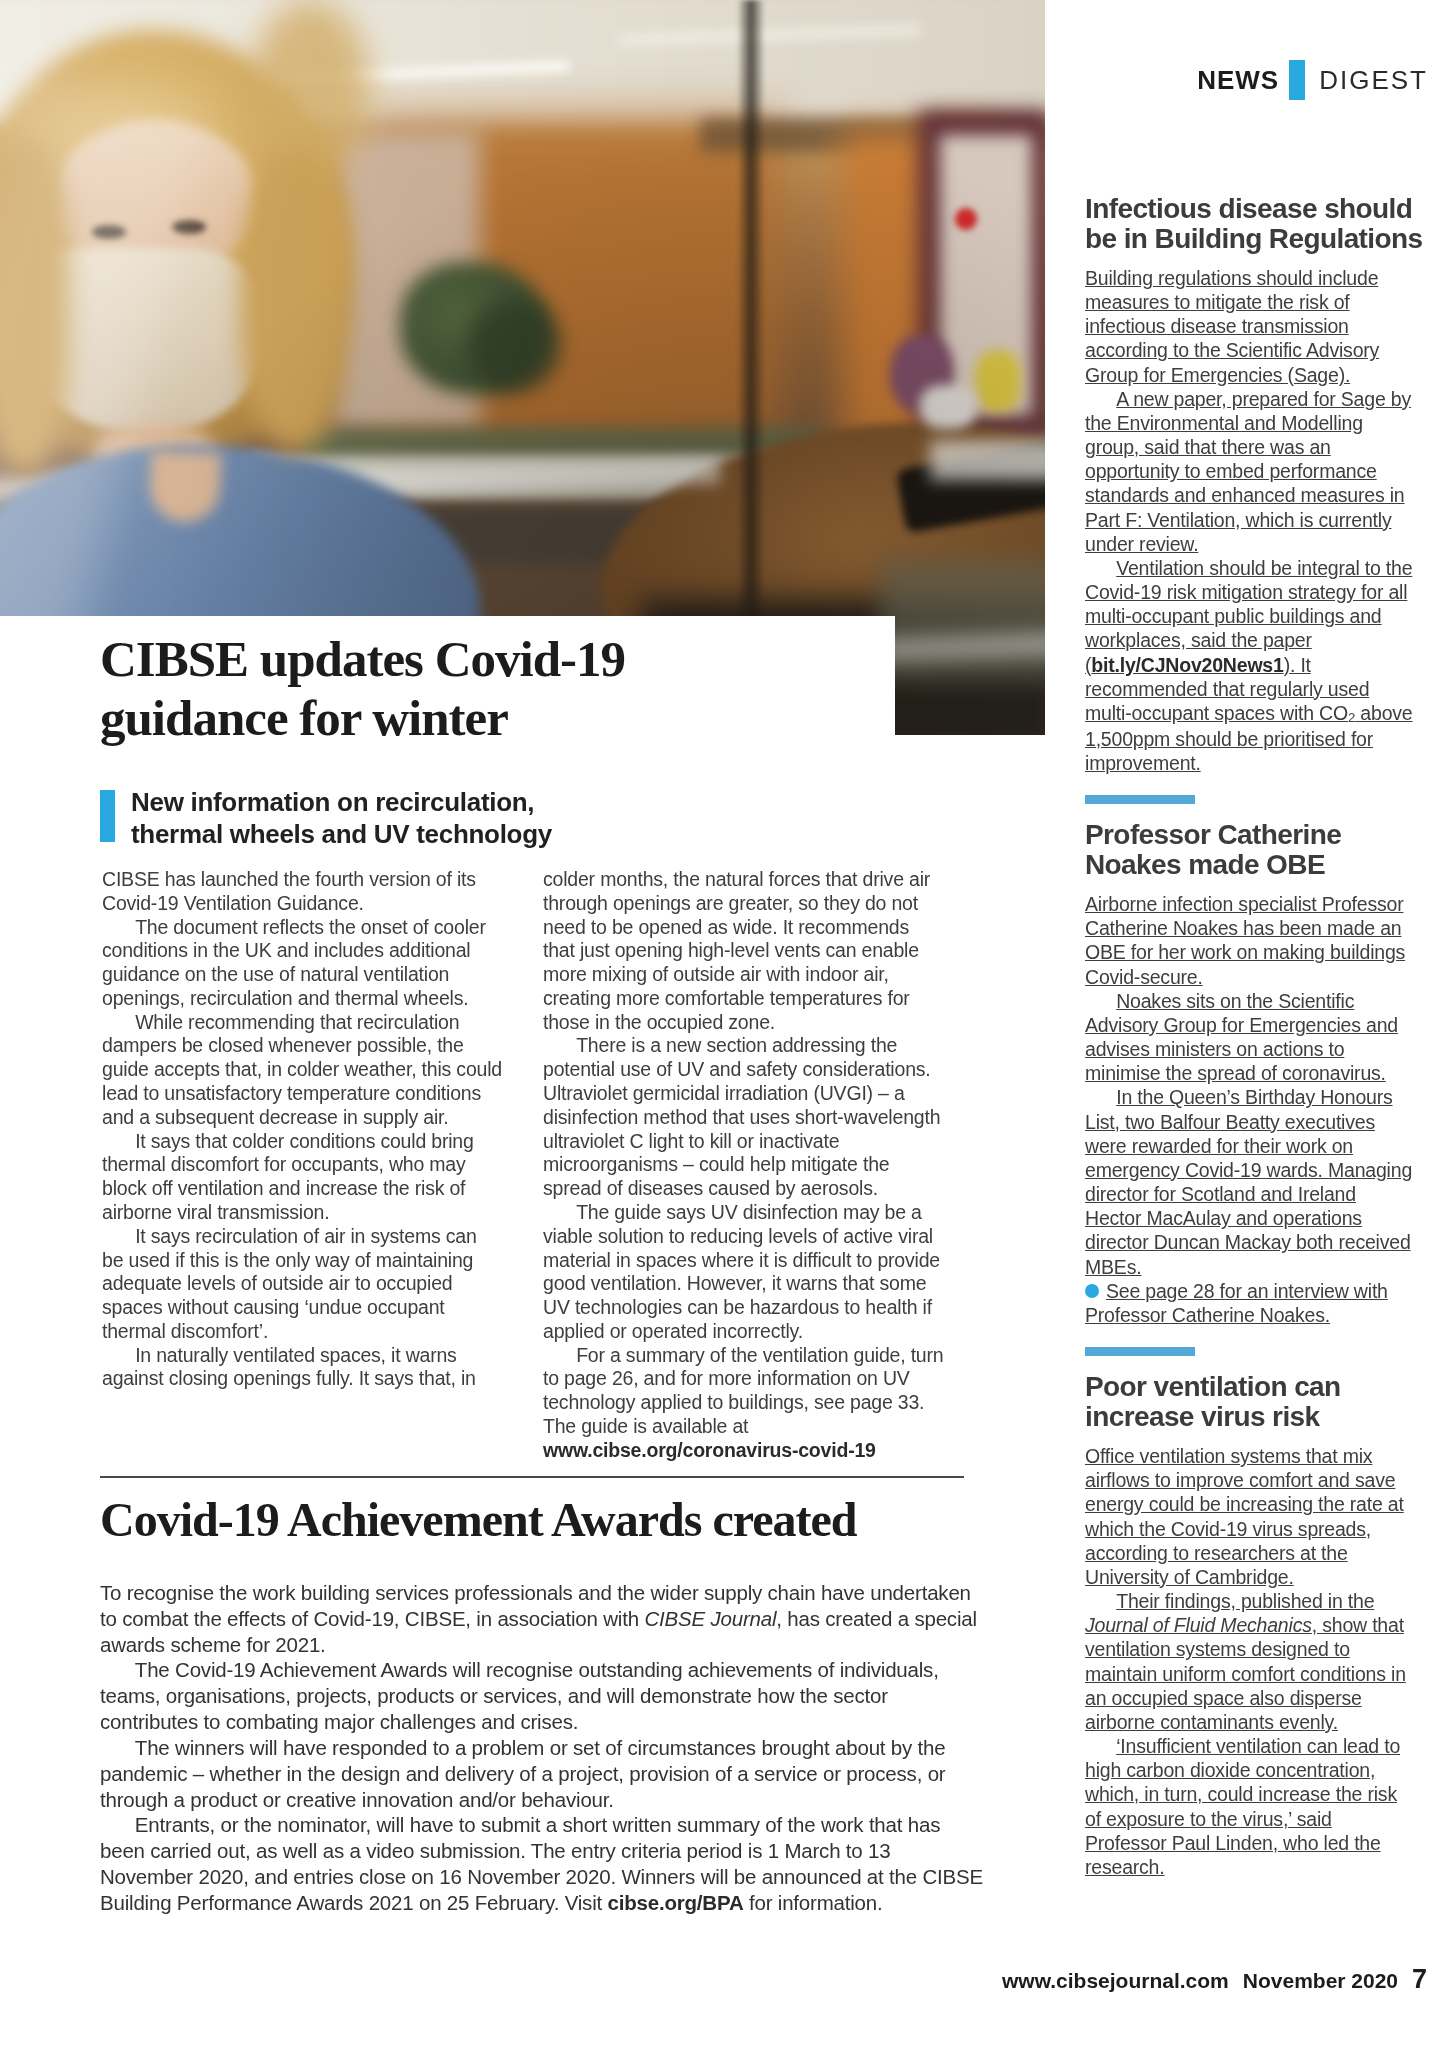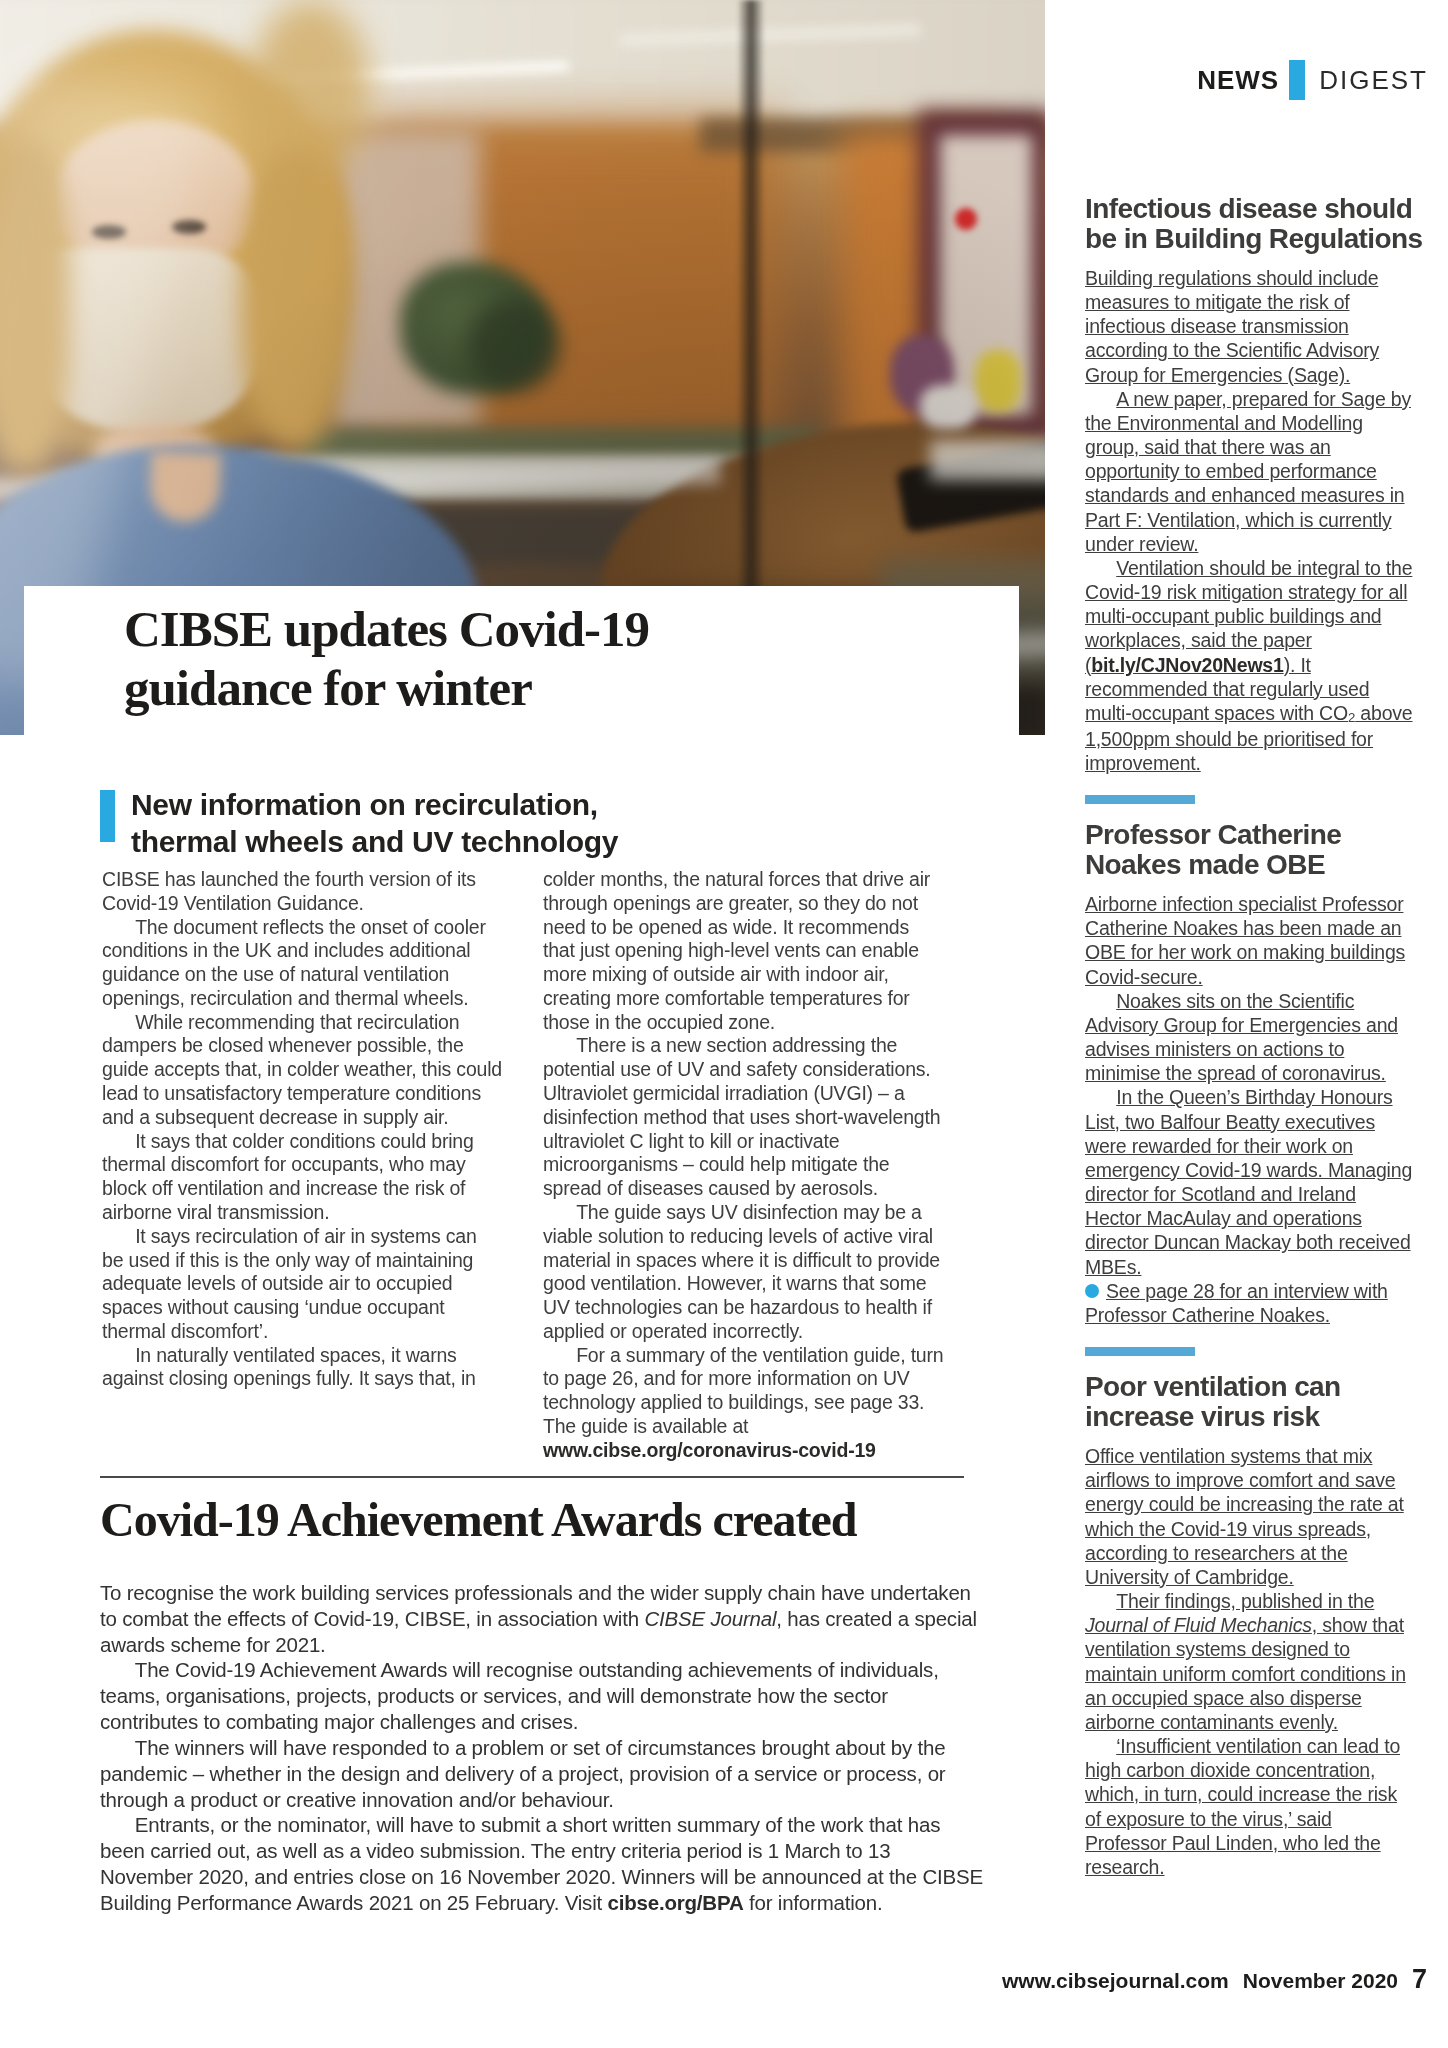--- a/index.html
+++ b/index.html
@@ -45,35 +45,35 @@
   .ph-mask{left:25px;top:248px;width:235px;height:185px;background:linear-gradient(160deg,#eadfca,#d9cab2 60%,#c9b89e);border-radius:18% 30% 45% 50%;filter:blur(5px);}
   .ph-neck{left:95px;top:425px;width:120px;height:60px;background:#d9b493;filter:blur(8px);border-radius:40%;}
   .ph-sweater{left:-40px;top:445px;width:520px;height:300px;background:linear-gradient(135deg,#7d95b5,#5e7ba2 50%,#50688c);border-radius:45% 55% 0 0;filter:blur(6px);}
   .ph-vneck{left:150px;top:452px;width:70px;height:70px;background:#d4af8e;filter:blur(7px);border-radius:0 0 60% 60%;transform:rotate(2deg);}
   .ph-hairL{left:-20px;top:140px;width:90px;height:330px;background:#c69a4d;filter:blur(12px);border-radius:40%;}
   .ph-hairR{left:240px;top:150px;width:110px;height:300px;background:#c79c50;filter:blur(12px);border-radius:45%;}
   .ph-glare{left:-60px;top:80px;width:200px;height:600px;background:rgba(255,255,255,.22);filter:blur(24px);transform:rotate(14deg);}
   .ph-vig{inset:0;background:radial-gradient(ellipse at 70% 80%,rgba(30,20,10,.25),rgba(0,0,0,0) 55%),linear-gradient(100deg,rgba(255,255,255,.12),rgba(255,255,255,0) 45%);}
 
   
-  .headline-box{position:absolute;left:0;top:586px;width:995px;height:149px;background:#fff;z-index:2;margin-left:24px;}
+  .headline-box{position:absolute;left:0;top:616px;width:895px;height:149px;background:#fff;z-index:2;}
   .headline-box h1{margin:0;padding:14px 0 0 100px;font-family:"Liberation Serif","DejaVu Serif",serif;
     font-size:51px;line-height:1.16;font-weight:700;color:var(--ink);letter-spacing:-1px;}
   .hl{display:block;}
 
   
   .kicker{position:absolute;top:60px;right:20px;display:flex;align-items:center;z-index:3;}
   .k-news{font-size:26px;font-weight:700;letter-spacing:1px;color:#1f1d1c;}
   .k-bar{width:16px;height:40px;background:var(--accent);margin:0 14px 0 10px;}
   .k-digest{font-size:26px;font-weight:400;letter-spacing:2px;color:#2b2a29;}
 
   
   .standfirst{position:absolute;left:100px;top:786px;display:flex;z-index:3;}
   .sf-bar{width:15px;height:52px;background:var(--accent);margin:4px 16px 0 0;flex:none;}
-  .sf-text{font-size:30px;font-weight:700;color:#232120;line-height:1.24;letter-spacing:-0.3px;}
+  .sf-text{font-size:26px;font-weight:700;color:#232120;line-height:1.24;letter-spacing:-0.3px;}
   .sf-line{display:block;}
 
   
   .columns{position:absolute;left:102px;top:868px;width:846px;display:flex;gap:40px;z-index:3;}
   .col{width:401px;font-size:19.5px;line-height:1.22;color:var(--bodycol);letter-spacing:-0.2px;}
   .para{margin:0;}
   .para.ind{text-indent:1.7em;}
   .b{font-weight:700;color:#2c2b2a;}
   .i{font-style:italic;}
   .sub{font-size:68%;vertical-align:-0.18em;}

